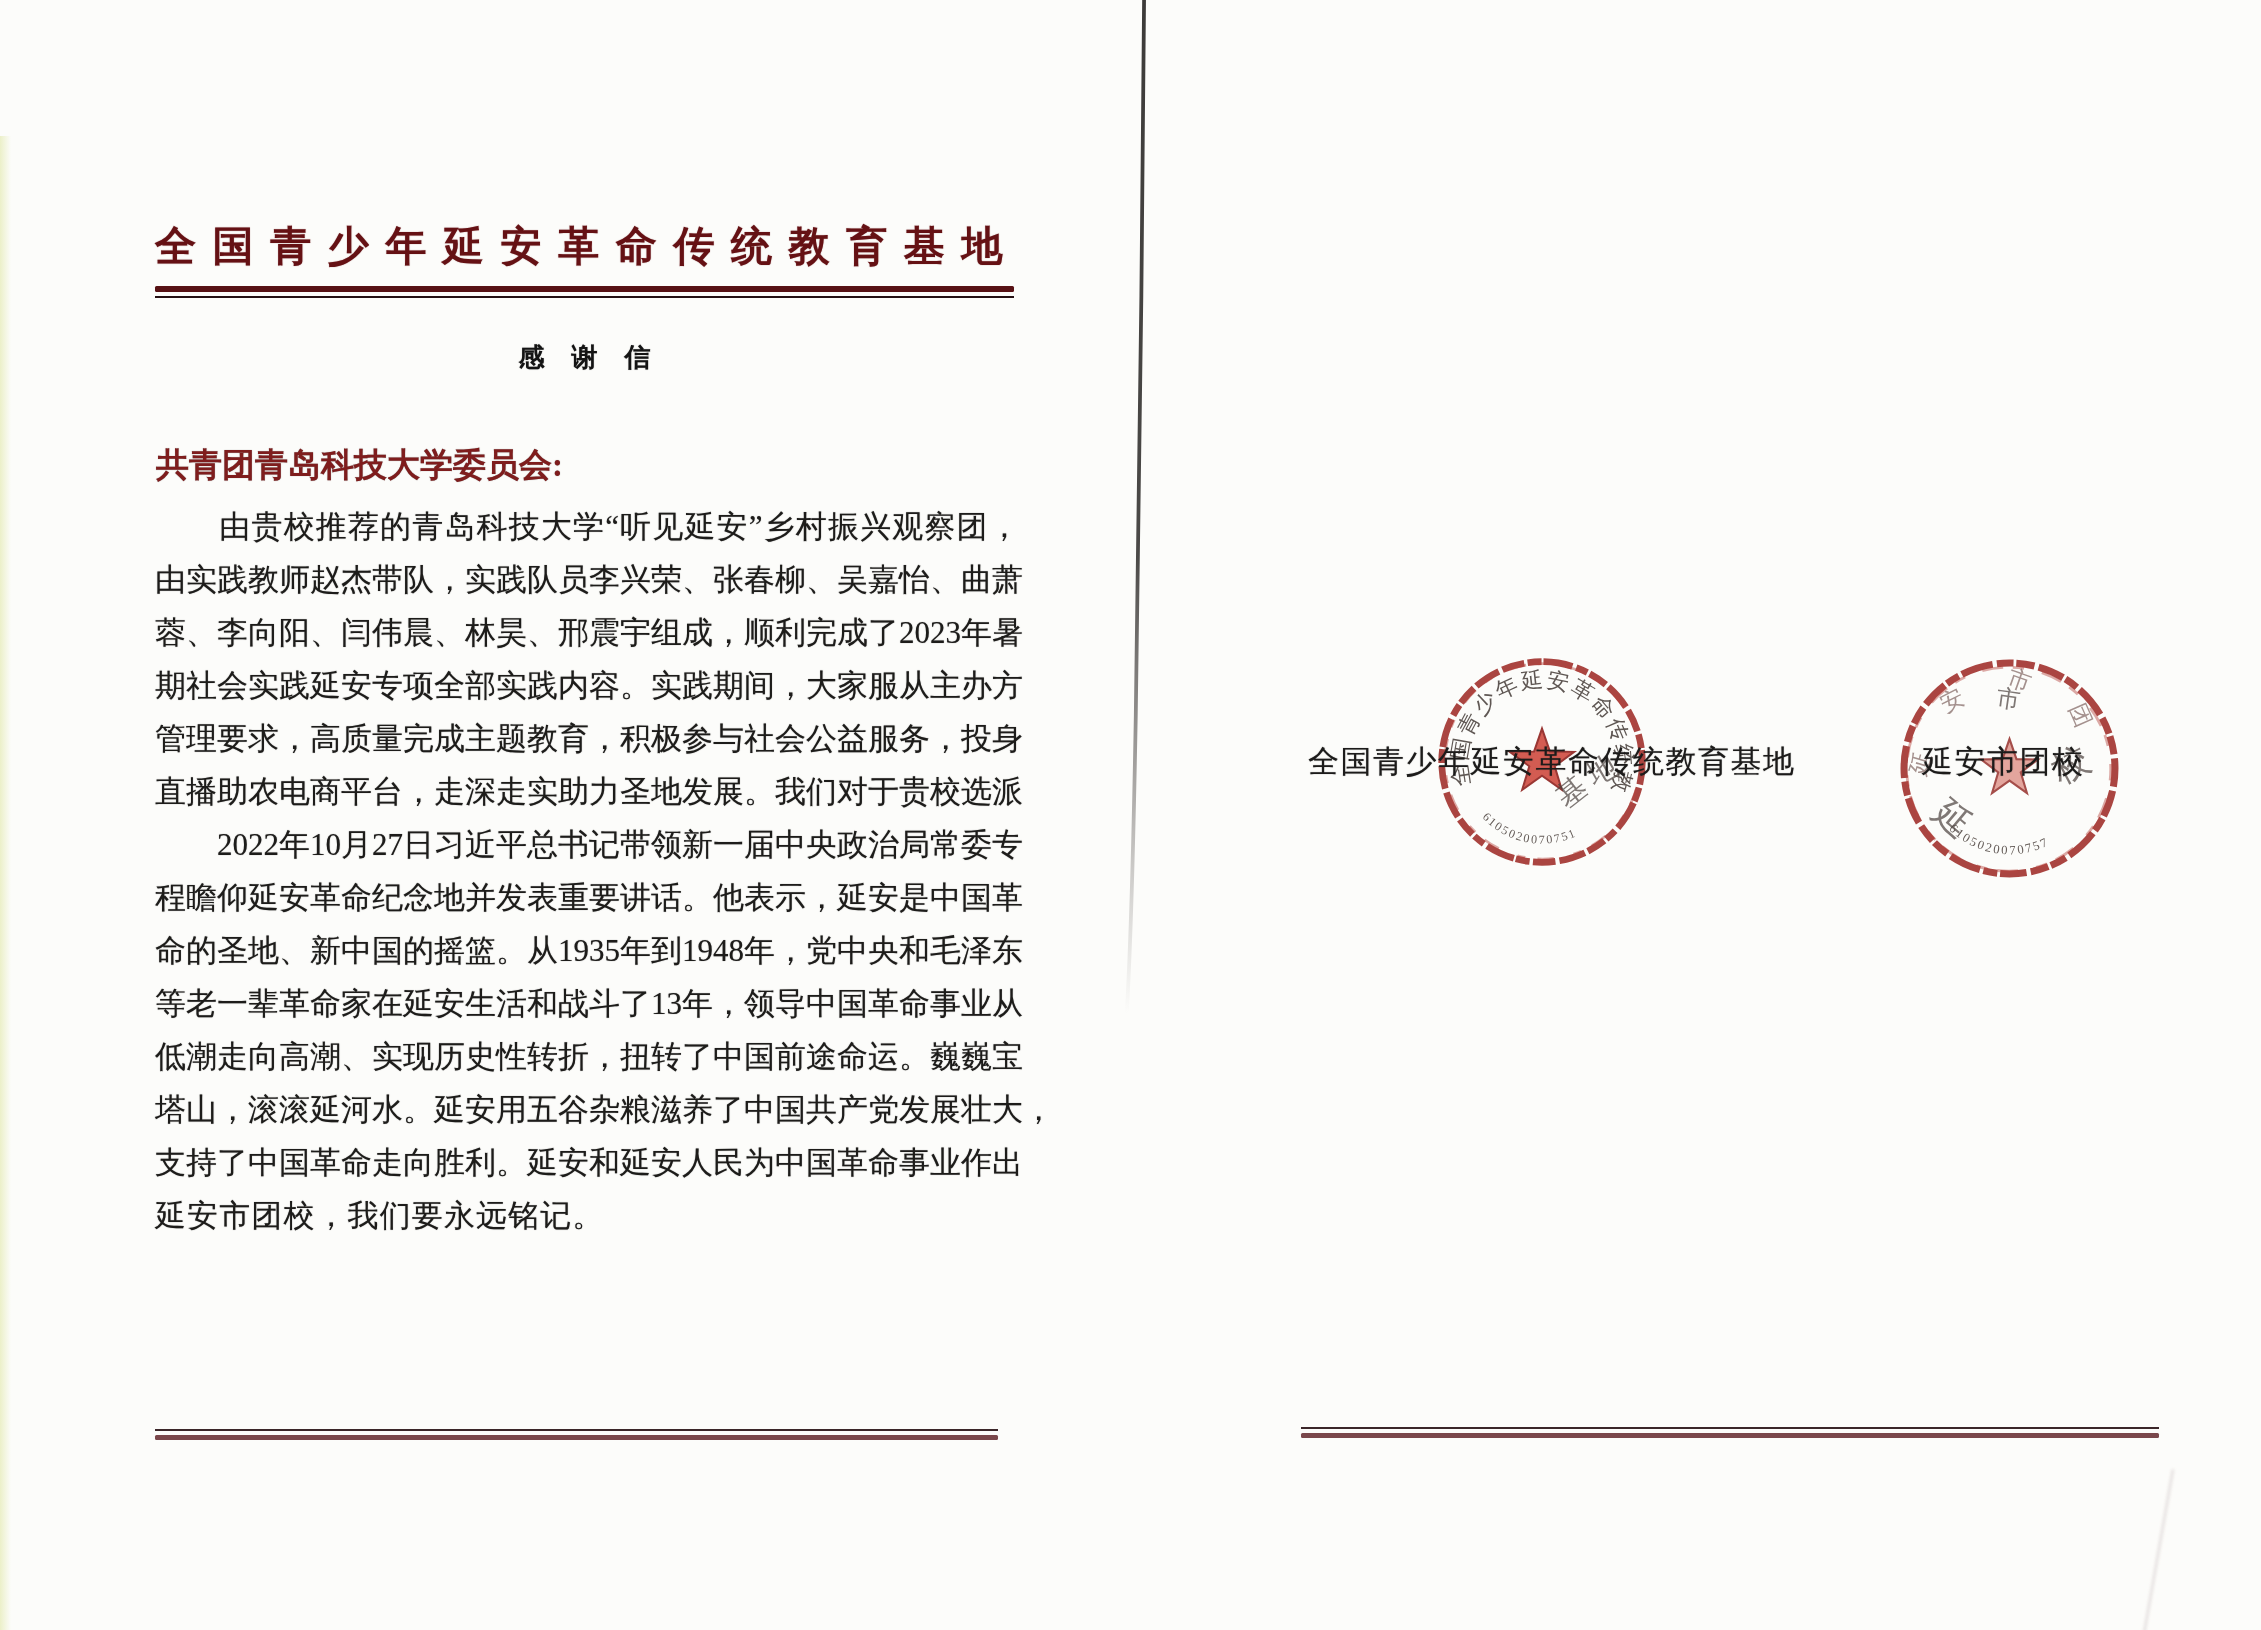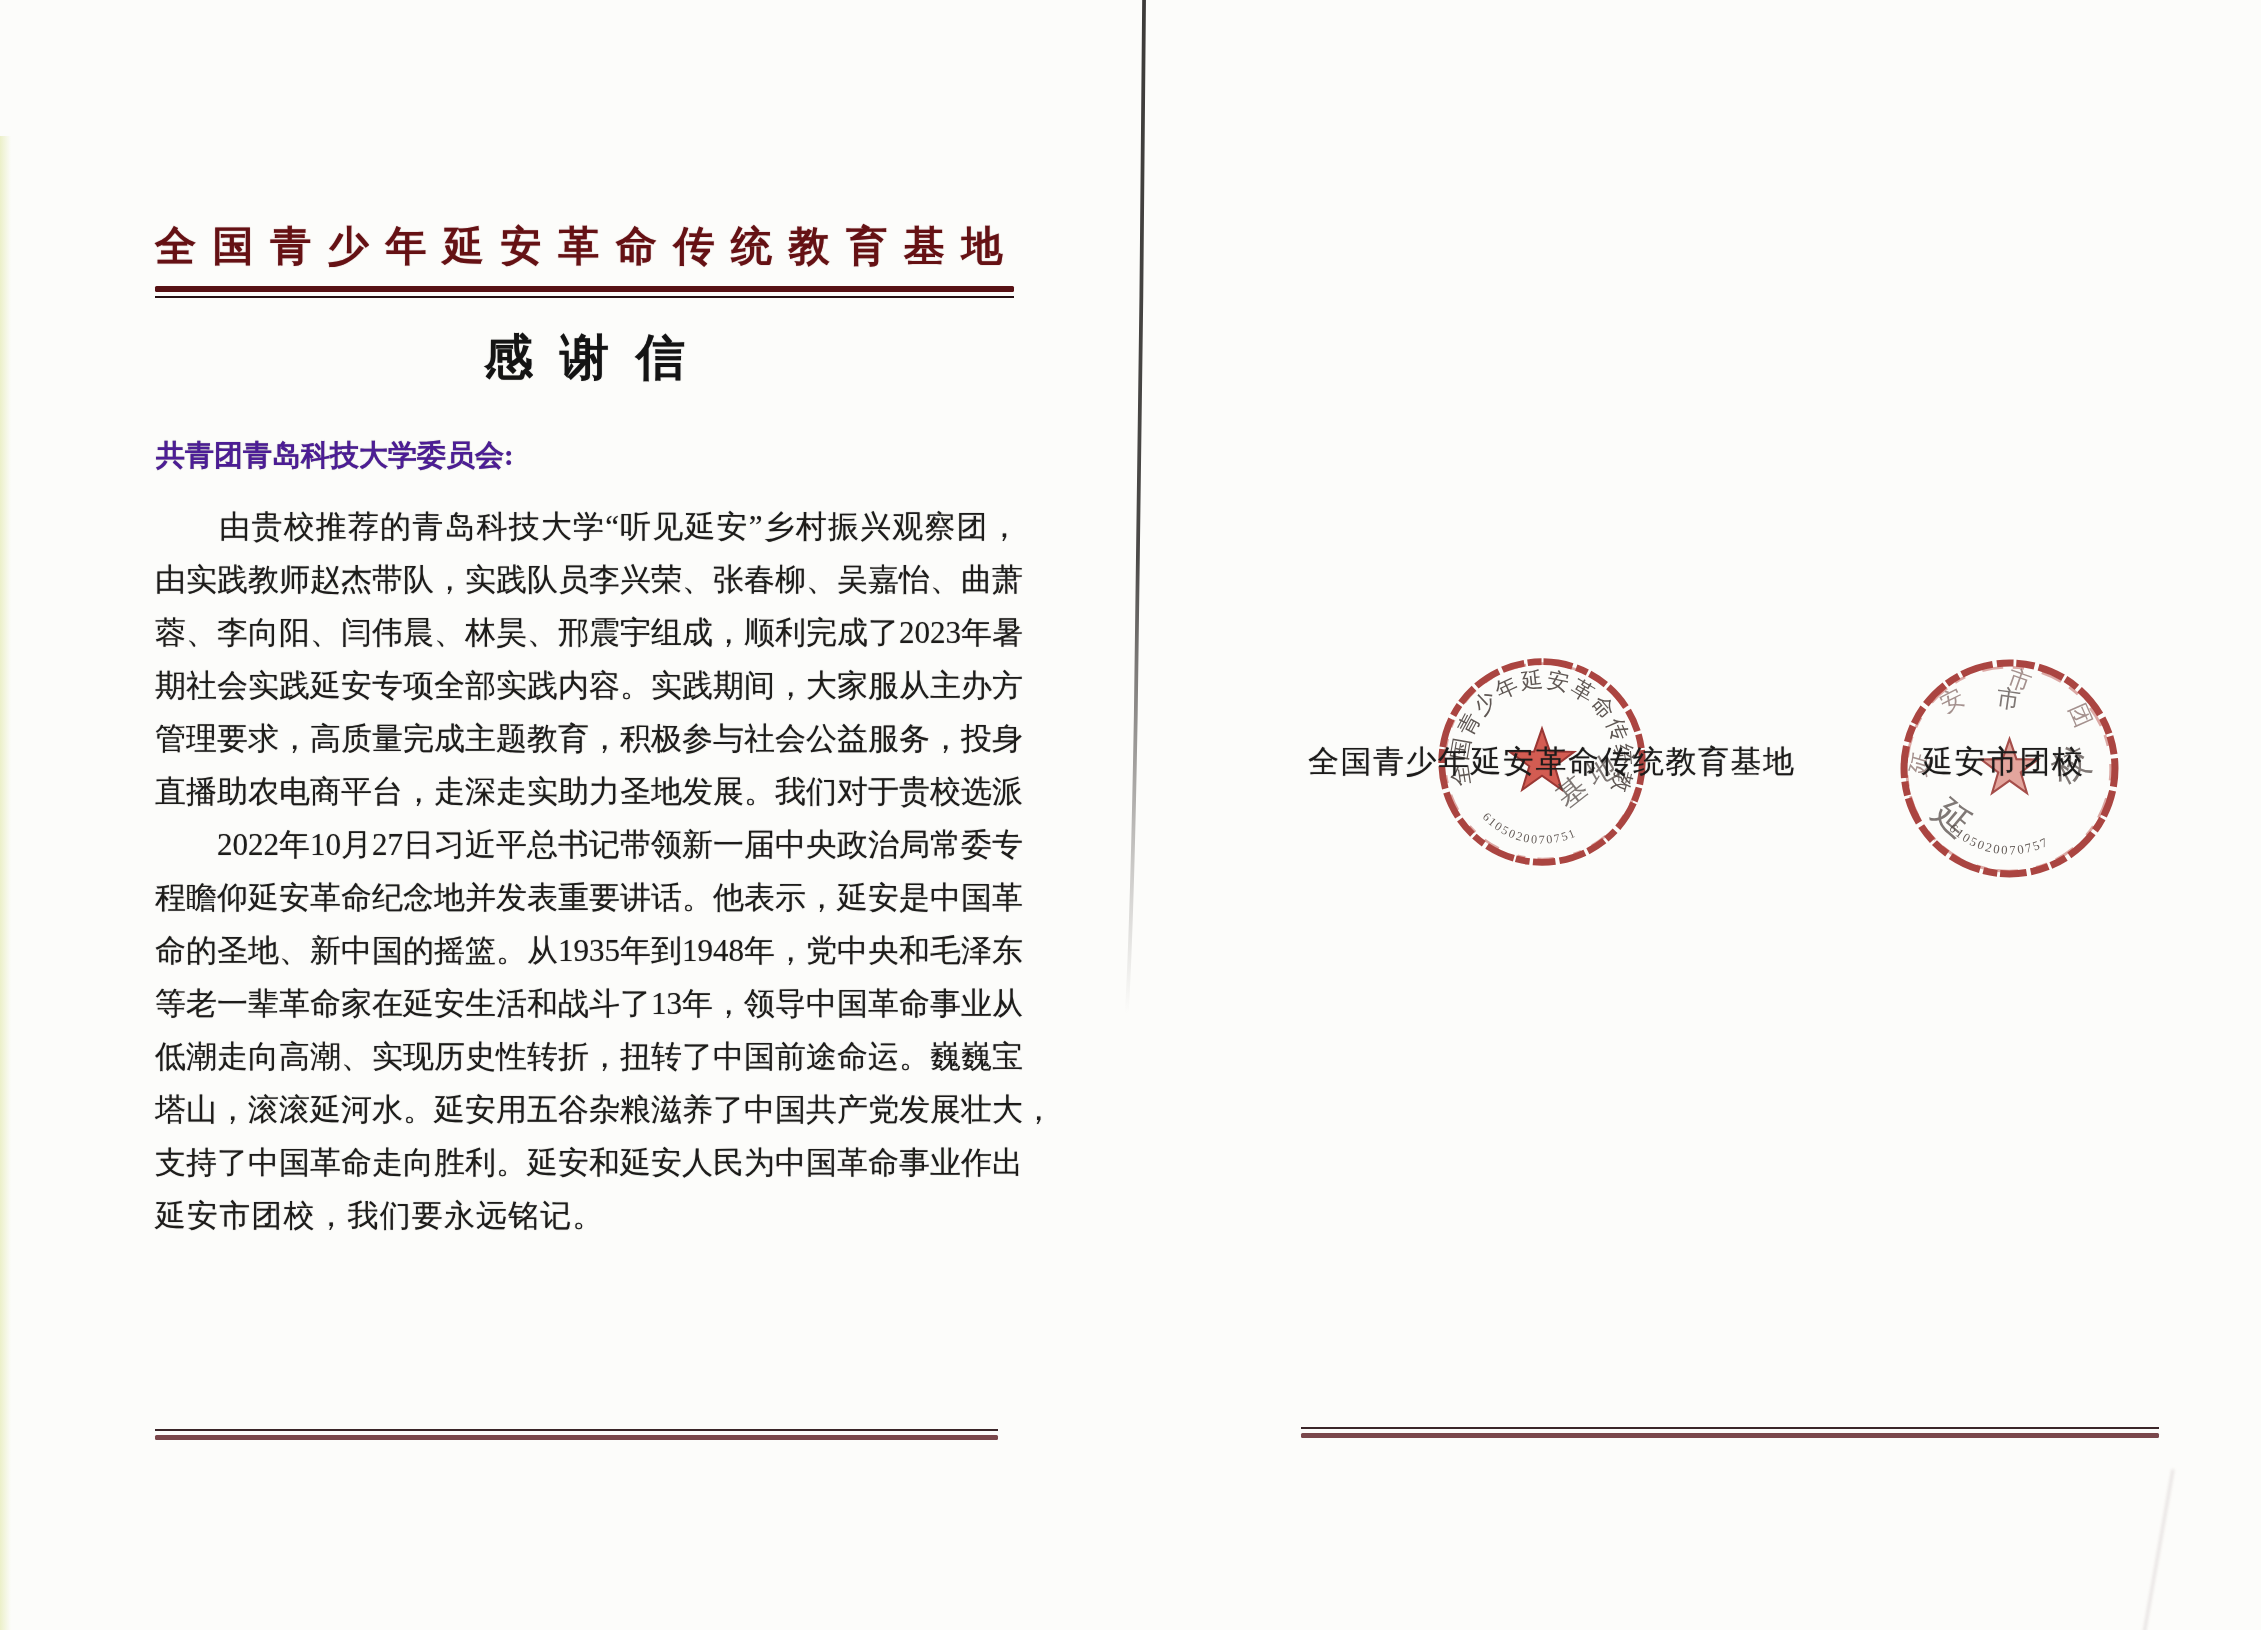--- a/index.html
+++ b/index.html
@@ -19,28 +19,28 @@
     color:#651114;white-space:nowrap;
     text-shadow:0 0 1.1px rgba(101,17,20,.55);
   }
   .head-rule{position:absolute;left:155px;top:286px;width:859px;}
   .head-rule .thick{height:6px;background:#571114;border-radius:1.5px;}
   .head-rule .gap{height:3.8px;}
   .head-rule .thin{height:2.3px;background:#241013;}
 
   .letter-title{
     position:absolute;left:155px;top:335px;width:859px;
-    text-align:center;font-size:49px;line-height:45px;letter-spacing:27px;
+    text-align:center;font-size:26px;line-height:45px;letter-spacing:27px;
     padding-left:27px;box-sizing:border-box;
     font-weight:bold;color:#141414;
     text-shadow:0 0 0.9px rgba(20,20,20,.5);
   }
   .salutation{
-    position:absolute;left:156px;top:436px;
-    font-size:29px;line-height:39px;font-weight:bold;color:#4c1d95;
+    position:absolute;left:156px;top:446px;
+    font-size:33px;line-height:39px;font-weight:bold;color:#7f1d1d;
     text-shadow:0 0 0.9px rgba(20,20,20,.5);
   }
 
   .bodyflow{position:absolute;color:#1d1c1a;font-size:31px;
     text-shadow:0 0 1px rgba(30,30,30,.55);}
   #leftBody{left:155px;top:500px;width:865px;}
 
   .line{height:53px;display:flex;justify-content:space-between;align-items:center;}
   .line span{display:block;flex:0 0 auto;}
   .line.last{display:block;line-height:53px;letter-spacing:1.1px;white-space:nowrap;}

